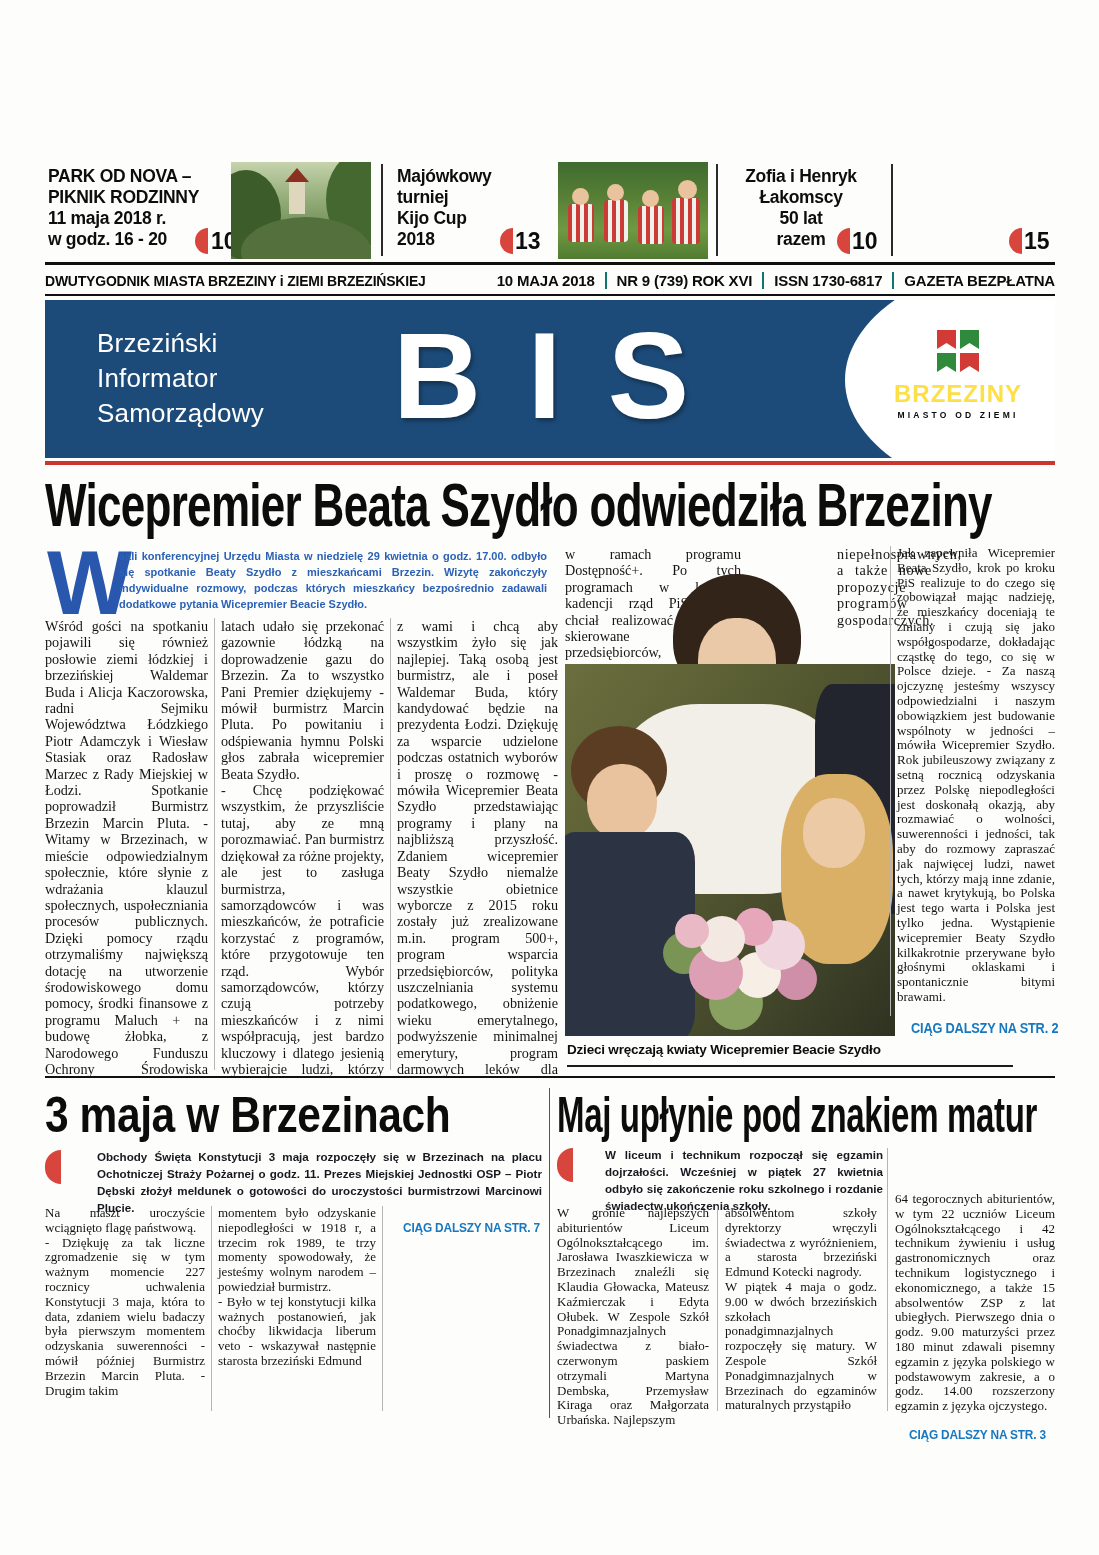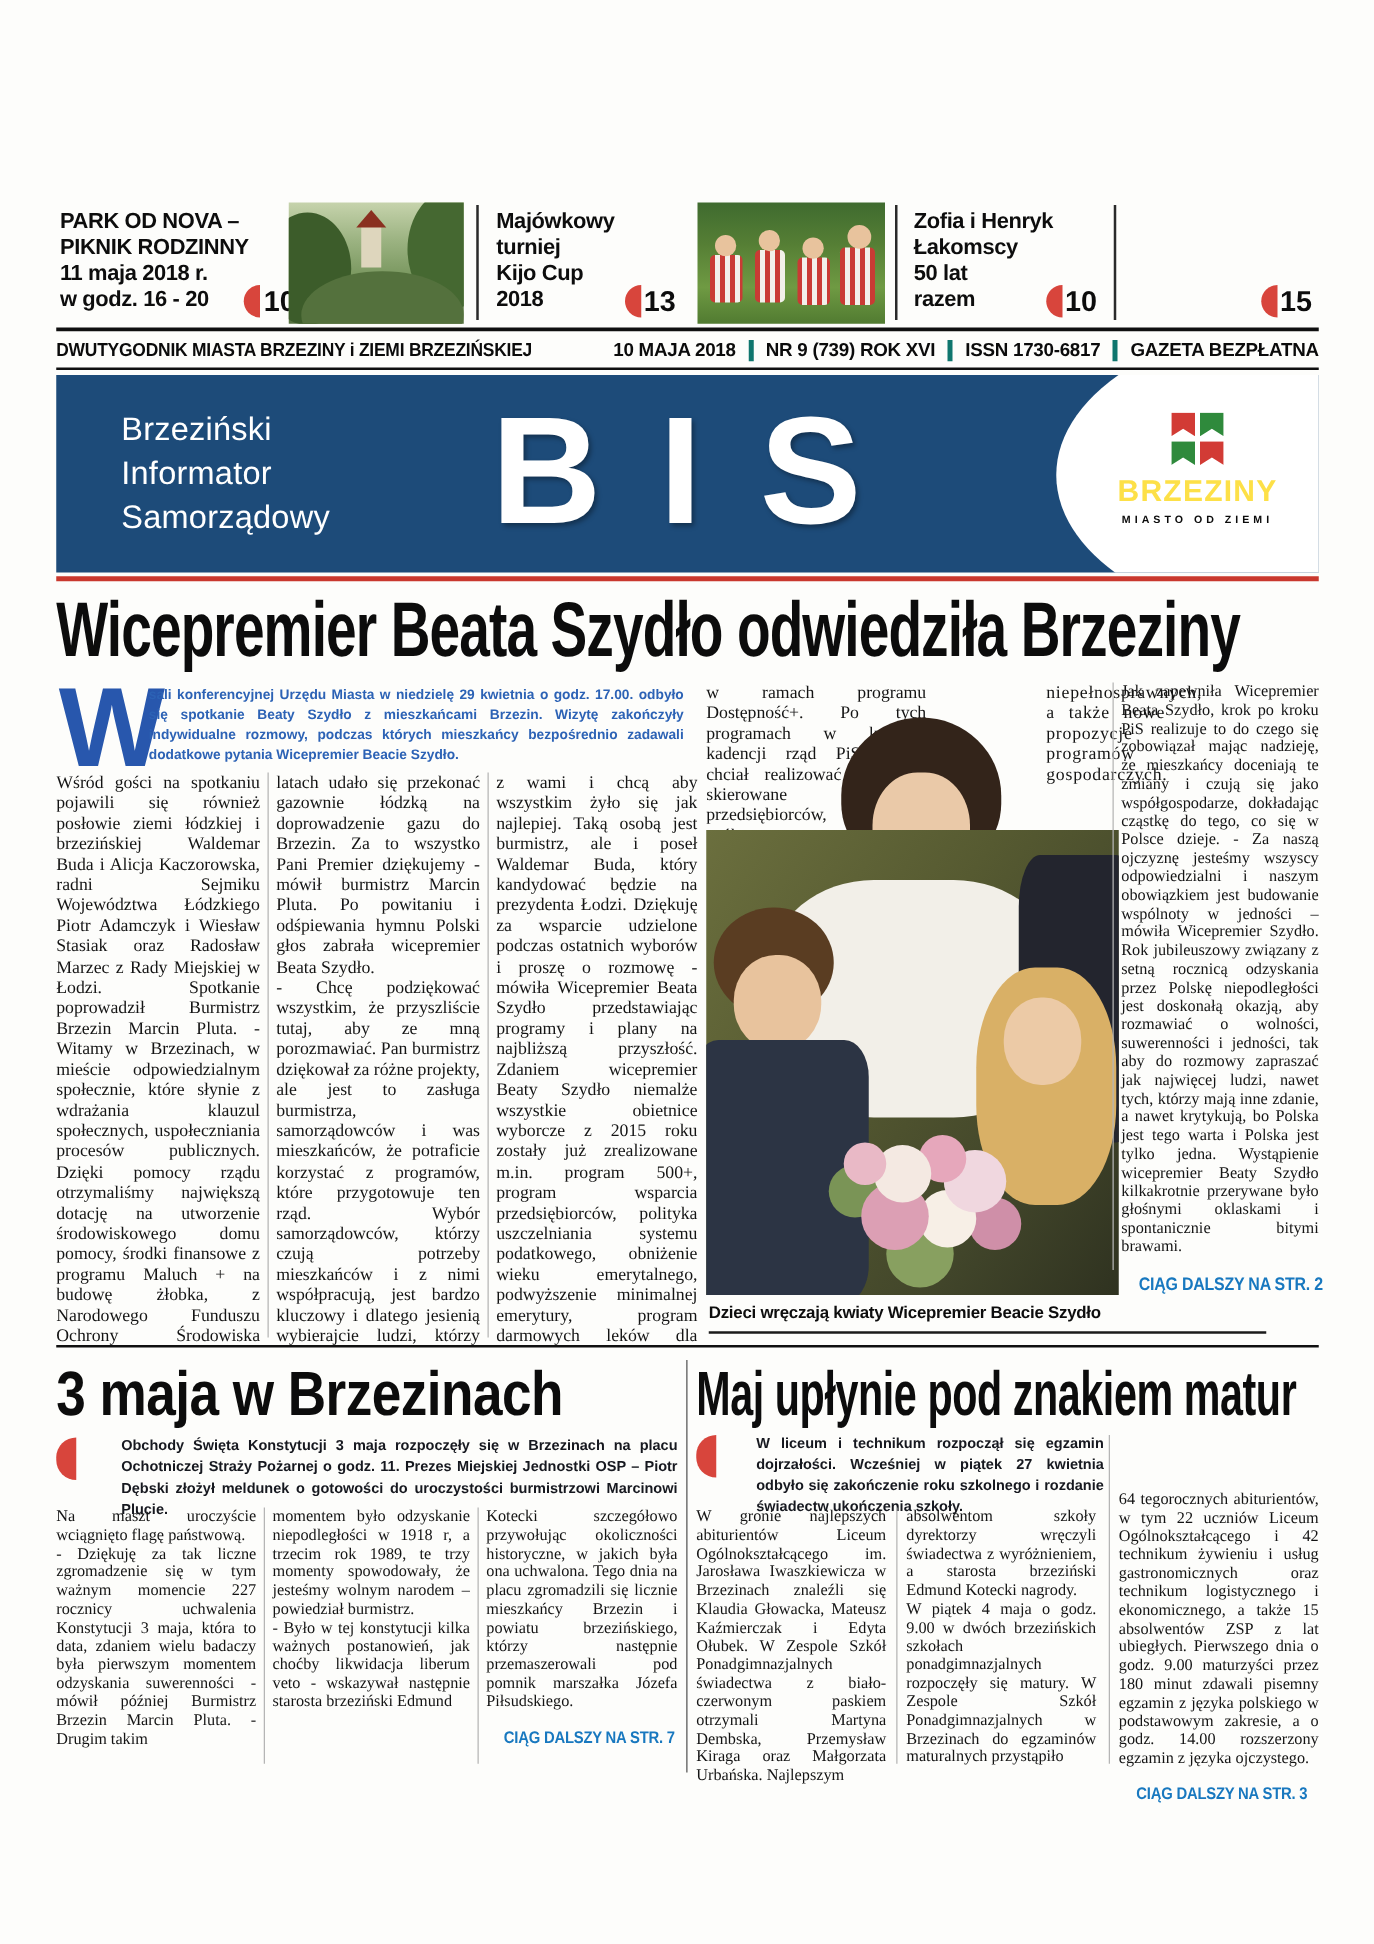--- a/index.html
+++ b/index.html
@@ -22,21 +22,21 @@
   .stripes{position:absolute;background:repeating-linear-gradient(90deg,#c93b34 0 4px,#f2f0ea 4px 8px);border-radius:4px;}
   .skin{position:absolute;border-radius:50%;background:#e8c39d;}
 
   
   .rule-black{background:#101010;}
   .rule-red{background:#c9382e;}
 
   
   .infobar-text{font-weight:700;font-size:15px;color:#0b0b0b;letter-spacing:-0.2px;}
   .squeeze{display:inline-block;transform:scaleX(.93);transform-origin:0 50%;}
-  .info-item{display:inline-block;padding:0 10px;border-left:4px solid #0f766e;}
+  .info-item{display:inline-block;padding:0 10px;border-left:2px solid #0f766e;}
   .info-item:first-child{border-left:none;}
 
   
   .masthead{background:#1d4b79;overflow:hidden;}
   .masthead-sub{color:#fff;font-size:26px;line-height:35px;font-weight:400;letter-spacing:0.2px;}
   .masthead-bis{color:#fff;font-size:122px;font-weight:700;letter-spacing:0.38em;text-shadow:2px 3px 4px rgba(0,0,0,.35);}
   .white-curve{background:#fff;border-radius:50%;}
   .flagsq{width:19px;height:19px;clip-path:polygon(0 0,100% 0,100% 100%,50% 68%,0 100%);}
   .brand{font-weight:700;font-size:24px;letter-spacing:1px;color:#fde047;}
   .brand-sub{font-weight:700;font-size:8.5px;letter-spacing:3.2px;color:#0b0b0b;}
@@ -107,21 +107,21 @@
     <div class="stripes" style="left:80px;top:44px;width:26px;height:38px;"></div>
     <div class="stripes" style="left:114px;top:36px;width:28px;height:46px;"></div>
     <div class="skin" style="left:14px;top:26px;width:17px;height:17px;"></div>
     <div class="skin" style="left:49px;top:22px;width:17px;height:17px;"></div>
     <div class="skin" style="left:84px;top:28px;width:17px;height:17px;"></div>
     <div class="skin" style="left:120px;top:18px;width:19px;height:19px;"></div>
   </div>
 
   <div class="abs tdivider" style="left:671px;top:2px;height:92px;"></div>
 
-  <div class="abs teaser-title preline" style="left:686px;top:4px;width:140px;">Zofia i Henryk
+  <div class="abs teaser-title preline" style="left:686px;top:4px;width:140px;text-align:center;">Zofia i Henryk
 Łakomscy
 50 lat
 razem</div>
   <div class="abs halfdisc" style="left:792px;top:66px;width:13px;height:26px;"></div>
   <div class="abs pgnum" style="left:807px;top:66px;">10</div>
 
   <div class="abs tdivider" style="left:846px;top:2px;height:92px;"></div>
 
   <div class="abs halfdisc" style="left:964px;top:66px;width:13px;height:26px;"></div>
   <div class="abs pgnum" style="left:979px;top:66px;">15</div>
@@ -223,21 +223,20 @@
     <div class="abs halfdisc" style="left:0;top:62px;width:16px;height:34px;border-radius:17px 0 0 17px;"></div>
     <div class="abs lead-dark" style="left:52px;top:60px;width:445px;">Obchody Święta Konstytucji 3 maja rozpoczęły się w Brzezinach na placu Ochotniczej Straży Pożarnej o godz. 11. Prezes Miejskiej Jednostki OSP – Piotr Dębski złożył meldunek o gotowości do uroczystości burmistrzowi Marcinowi Plucie.</div>
 
     <div class="abs bodycol-sm" style="left:0;top:118px;width:160px;">Na maszt uroczyście wciągnięto flagę państwową.
 - Dziękuję za tak liczne zgromadzenie się w tym ważnym momencie 227 rocznicy uchwalenia Konstytucji 3 maja, która to data, zdaniem wielu badaczy była pierwszym momentem odzyskania suwerenności - mówił później Burmistrz Brzezin Marcin Pluta. - Drugim takim</div>
     <div class="abs gutter" style="left:166px;top:118px;height:205px;"></div>
     <div class="abs bodycol-sm" style="left:173px;top:118px;width:158px;">momentem było odzyskanie niepodległości w 1918 r, a trzecim rok 1989, te trzy momenty spowodowały, że jesteśmy wolnym narodem – powiedział burmistrz.
 - Było w tej konstytucji kilka ważnych postanowień, jak choćby likwidacja liberum veto - wskazywał następnie starosta brzeziński Edmund</div>
     <div class="abs gutter" style="left:337px;top:118px;height:205px;"></div>
     <div class="abs" style="left:344px;top:118px;width:153px;">
-      <div class="bodycol-sm">Kotecki szczegółowo przywołując okoliczności historyczne, w jakich była ona uchwalona. Tego dnia na placu zgromadzili się licznie mieszkańcy Brzezin i powiatu brzezińskiego, którzy następnie przemaszerowali pod pomnik marszałka Józefa Piłsudskiego.</div>
       <div class="continued">
         <div class="cdisc" style="width:11px;height:22px;"></div>
         <span class="ctext" style="font-size:13.5px;">CIĄG DALSZY NA STR. 7</span>
       </div>
     </div>
   </div>
 
   <div class="abs" style="left:512px;top:0;width:498px;height:340px;">
     <div class="headline-md">
       <span class="cx66">Maj upłynie pod znakiem matur</span>

